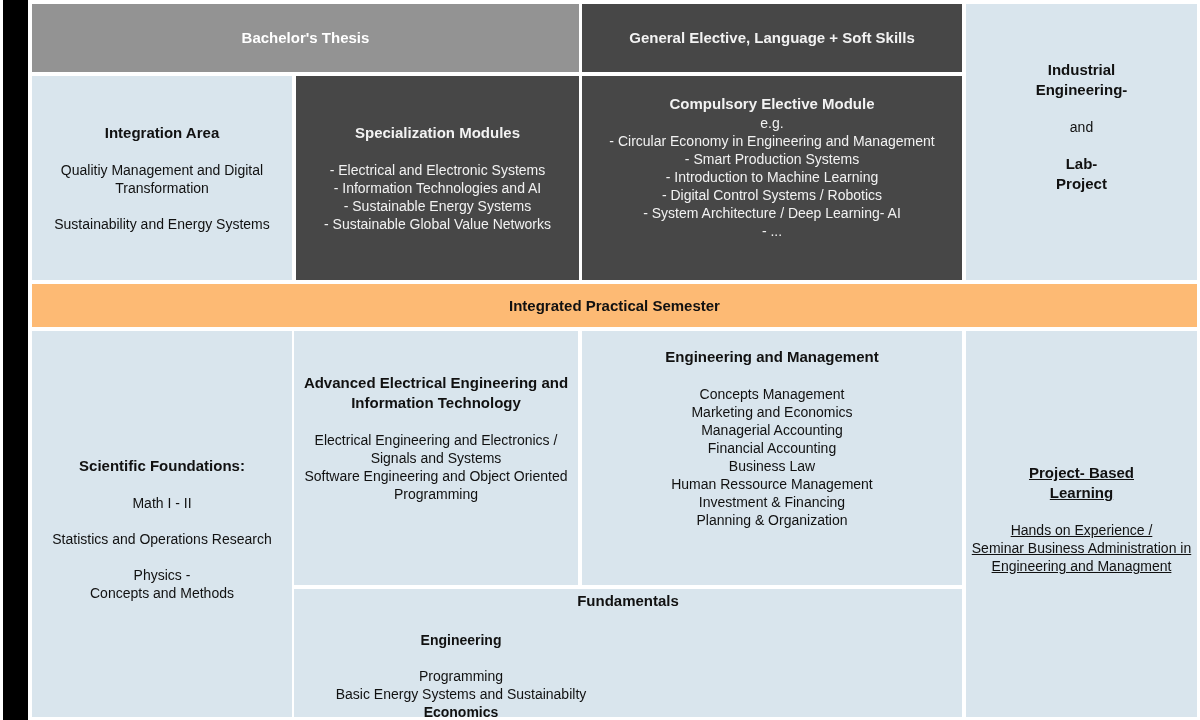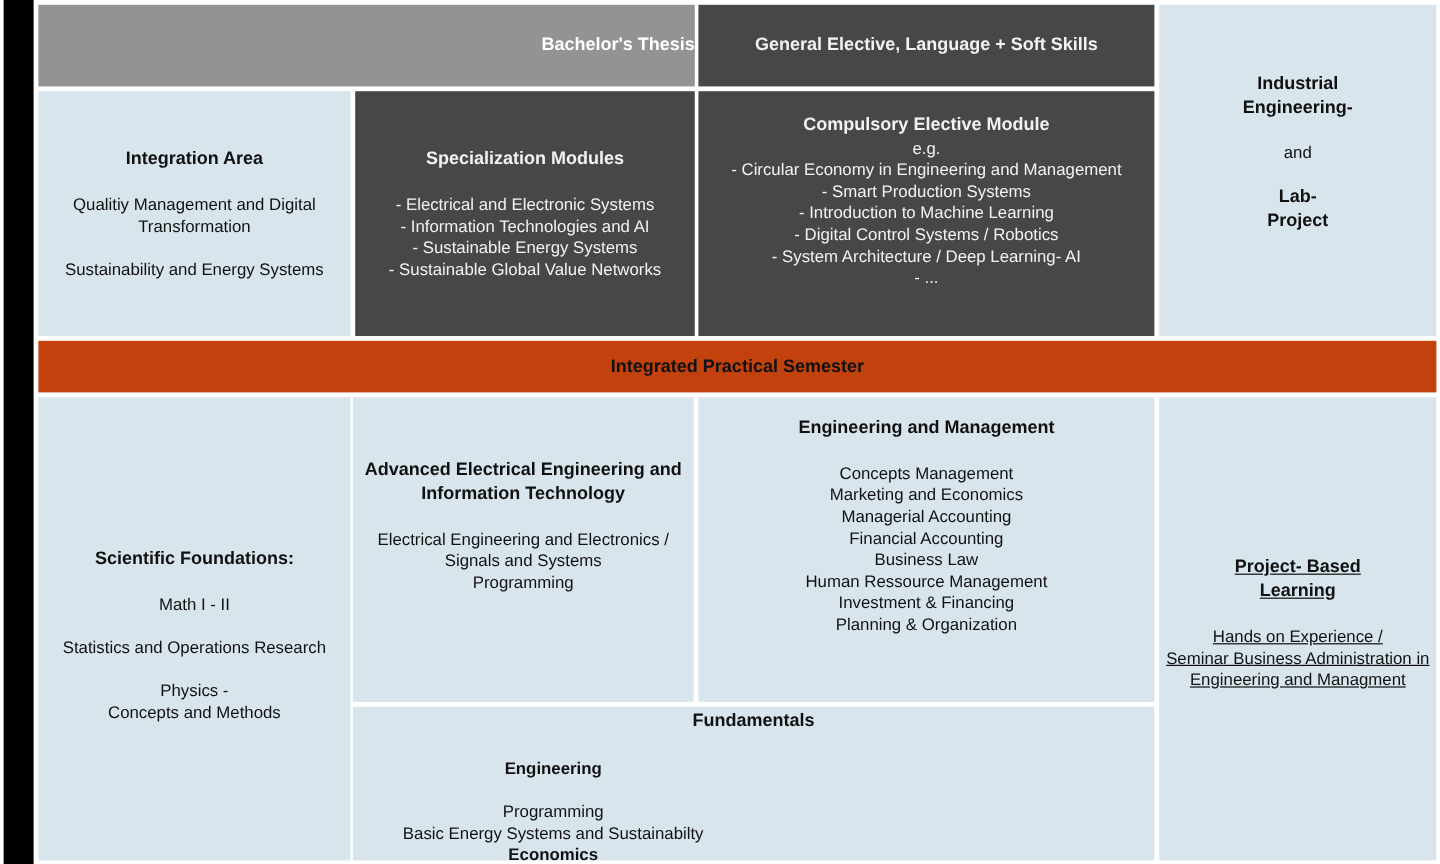--- a/index.html
+++ b/index.html
@@ -9,34 +9,34 @@
     }
     .sidebar-bar { position: absolute; left: 3px; top: 0; width: 25px; height: 720px; background: #000; }
     .box {
       position: absolute; box-sizing: border-box;
       display: flex; flex-direction: column; align-items: center; justify-content: center;
       text-align: center; line-height: 18px;
     }
     .light { background: #d9e5ed; color: #111; }
     .dark { background: #474747; color: #f2f2f2; }
     .mid { background: #939393; color: #ffffff; }
-    .band { background: #c2410c; color: #111; }
+    .band { background: #fdba74; color: #111; }
     .title { font-weight: bold; font-size: 15px; line-height: 20px; }
     .spacer { height: 18px; }
     .line { white-space: nowrap; }
     .fund-cols { display: flex; width: 100%; justify-content: space-around; margin-top: 20px; flex-direction: column; }
     .fund-col { display: flex; flex-direction: column; align-items: center; width: 50%; }
     .fund-col .subtitle { font-weight: bold; font-size: 14px; }
   </style>
 </head>
 <body>
 
 <div class="sidebar-bar"></div>
 
-<div class="box mid" style="left:32px; top:4px; width:547px; height:68px;align-items:flex-end;">
+<div class="box mid" style="left:32px; top:4px; width:547px; height:68px;">
   <span class="title">Bachelor's Thesis</span>
 </div>
 
 <div class="box dark" style="left:582px; top:4px; width:380px; height:68px;">
   <span class="title">General Elective, Language + Soft Skills</span>
 </div>
 
 <div class="box light" style="left:966px; top:4px; width:231px; height:276px; padding-bottom:30px;">
   <span class="title">Industrial</span>
   <span class="title">Engineering-</span>
@@ -90,20 +90,21 @@
   <span class="line">Physics -</span>
   <span class="line">Concepts and Methods</span>
 </div>
 
 <div class="box light" style="left:294px; top:331px; width:284px; height:254px; padding-bottom:40px;">
   <span class="title">Advanced Electrical Engineering and</span>
   <span class="title">Information Technology</span>
   <div class="spacer"></div>
   <span class="line">Electrical Engineering and Electronics /</span>
   <span class="line">Signals and Systems</span>
+  <span class="line">Software Engineering and Object Oriented</span>
   <span class="line">Programming</span>
 </div>
 
 <div class="box light" style="left:582px; top:331px; width:380px; height:254px; padding-bottom:40px;">
   <span class="title">Engineering and Management</span>
   <div class="spacer"></div>
   <span class="line">Concepts Management</span>
   <span class="line">Marketing and Economics</span>
   <span class="line">Managerial Accounting</span>
   <span class="line">Financial Accounting</span>

